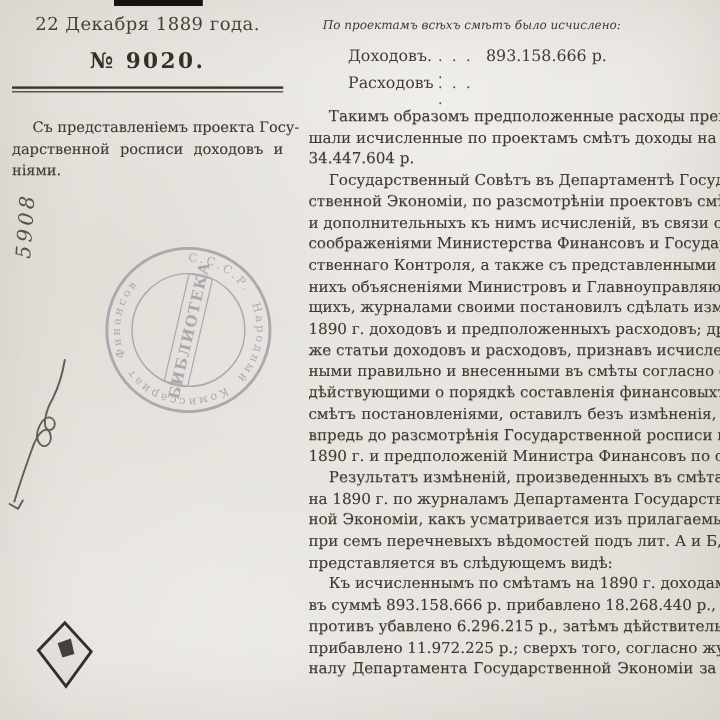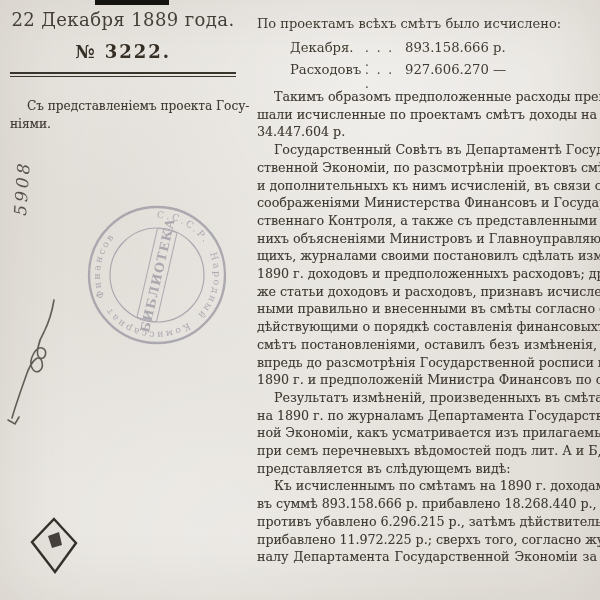--- a/index.html
+++ b/index.html
@@ -12,29 +12,29 @@
       radial-gradient(circle at 18% 35%, rgba(158,148,132,.10), transparent 45%),
       radial-gradient(circle at 85% 75%, rgba(160,150,135,.08), transparent 50%),
       radial-gradient(circle at 60% 15%, rgba(255,255,255,.35), transparent 55%),
       radial-gradient(circle at 40% 90%, rgba(255,255,255,.22), transparent 45%);
     box-shadow:inset 0 0 70px rgba(110,100,80,.14);
   }
   .top-bar{position:absolute;left:95px;top:0;width:74px;height:5px;background:#15130f;}
 
   
   .left-col{position:absolute;left:10px;top:12px;width:226px;}
-  .date{text-align:center;font-size:18px;letter-spacing:.4px;line-height:16px;color:#443f36;}
+  .date{text-align:center;font-size:15px;letter-spacing:.4px;line-height:16px;color:#443f36;}
   .docnum{text-align:center;font-size:18px;font-weight:bold;letter-spacing:2px;margin-top:13px;line-height:22px;color:#352f26;}
   .double-rule{margin-top:9px;border-top:2.6px solid #3a352c;border-bottom:1.2px solid #3a352c;height:2px;}
   .annotation{margin-top:20px;}
   .annotation .tline{font-size:12.1px;line-height:18px;}
 
   
   .right-col{position:absolute;left:257px;top:0;width:340px;height:600px;}
-  .intro{position:absolute;top:16px;left:0;font-size:13px;white-space:nowrap;}
+  .intro{position:absolute;top:16px;left:12px;font-size:10px;white-space:nowrap;font-style:italic;}
   .amounts{position:absolute;top:40px;left:33px;width:300px;}
   .amount-row{display:flex;height:22px;align-items:baseline;font-size:13.2px;}
   .alabel{width:75px;}
   .adots{width:40px;letter-spacing:2px;font-size:12px;color:#4a453c;}
   .body-paragraphs{position:absolute;top:88px;left:0;width:340px;}
   .tline{
     font-size:12.6px;line-height:17.7px;
     text-align:justify;text-align-last:justify;white-space:nowrap;
     text-shadow:0.25px 0.25px 0.4px rgba(60,54,45,.30);
   }
@@ -53,25 +53,26 @@
 </style>
 </head>
 <body>
 
 <div class="page">
 
   <div class="top-bar"></div>
 
   <div class="left-col">
     <div class="date">22 Декабря 1889 года.</div>
-    <div class="docnum">№ 3222.</div>
+    <div class="docnum">№ 9020.</div>
     <div class="double-rule"></div>
     <div class="annotation">
         <div class="para">
           <div class="tline indent">Съ представленіемъ проекта Госу-</div>
+          <div class="tline">дарственной росписи доходовъ и</div>
           <div class="tline end">ніями.</div>
         </div>
       </div>
   </div>
 
   <div class="handnum">5908</div>
 
   <svg class="stamp" width="142" height="142" viewBox="0 0 142 142">
     <circle cx="71" cy="71" r="68" fill="none" stroke="#9e9aa5" stroke-width="2.4"></circle>
     <circle cx="71" cy="71" r="47" fill="none" stroke="#9e9aa5" stroke-width="1.2"></circle>
@@ -93,28 +94,27 @@
 
   <svg class="diamond" width="52" height="60" viewBox="0 0 52 60">
     <polygon points="26,3 48,27 27,56 4,26" fill="rgba(0,0,0,0.02)" stroke="#332f29" stroke-width="2.4"></polygon>
     <path d="M20,20 l11,-4 3,13 -10,3 z" fill="#332f29" opacity="0.9"></path>
   </svg>
 
   <div class="right-col">
     <div class="intro">По проектамъ всѣхъ смѣтъ было исчислено:</div>
     <div class="amounts">
       <div class="amount-row">
-        <span class="alabel">Декабря.</span>
+        <span class="alabel">Доходовъ.</span>
         <span class="adots">. . . .</span>
         <span class="avalue">893.158.666 р.</span>
       </div>
       <div class="amount-row">
         <span class="alabel">Расходовъ</span>
         <span class="adots">. . . .</span>
-        <span class="avalue">927.606.270 —</span>
       </div>
     </div>
     <div class="body-paragraphs">
         <div class="para">
           <div class="tline indent">Такимъ образомъ предположенные расходы превы-</div>
           <div class="tline">шали исчисленные по проектамъ смѣтъ доходы на</div>
           <div class="tline end">34.447.604 р.</div>
         </div>
         <div class="para">
           <div class="tline indent">Государственный Совѣтъ въ Департаментѣ Государ-</div>

